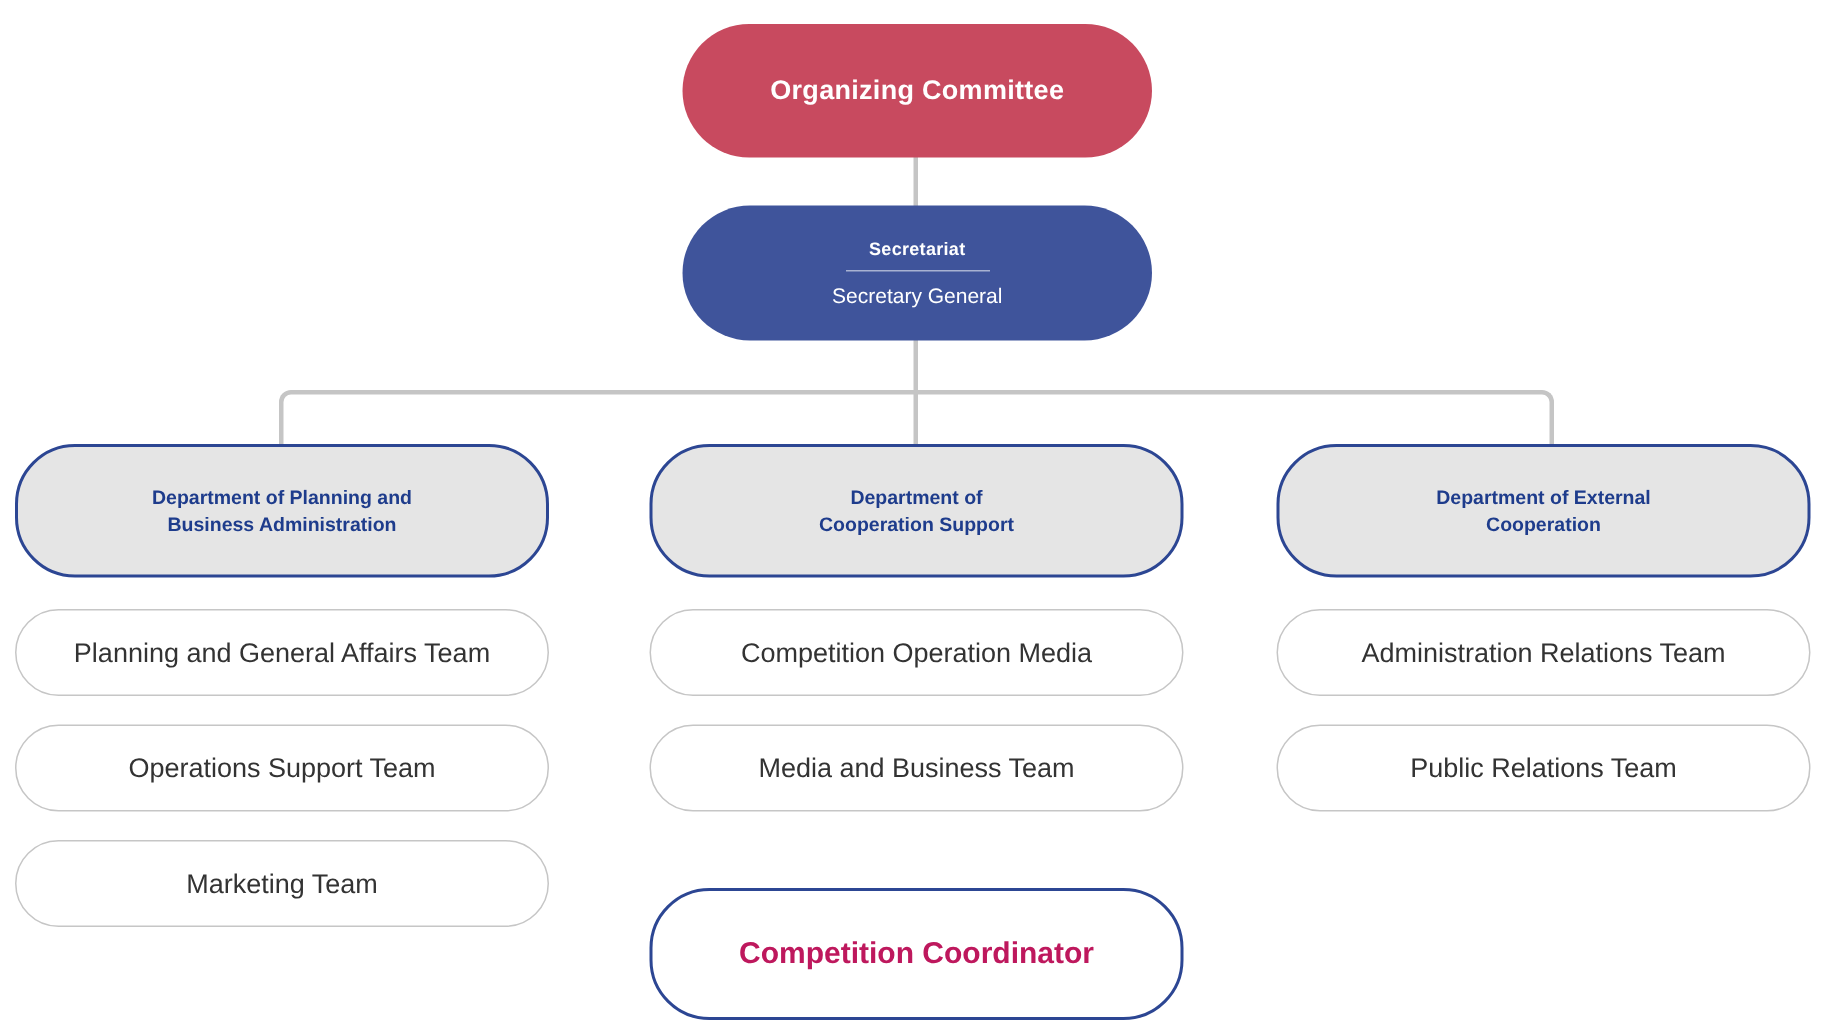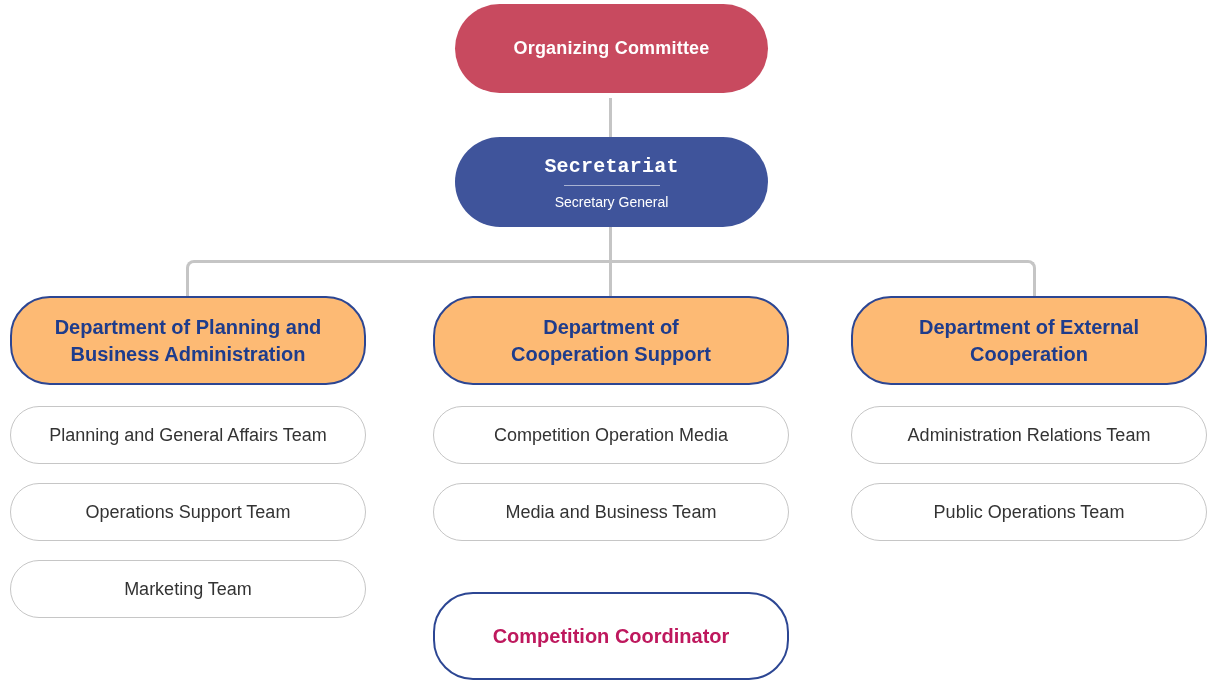--- a/index.html
+++ b/index.html
@@ -37,41 +37,40 @@
   .node {
     position: absolute;
     display: flex;
     flex-direction: column;
     align-items: center;
     justify-content: center;
     text-align: center;
     box-sizing: border-box;
   }
   .committee {
-    left: 455px; top: 4px;
+    left: 455px; top: 16px;
     width: 313px; height: 89px;
     background: #c84a5f;
     border-radius: 45px;
     color: #ffffff;
     font-size: 18px;
     font-weight: 700;
     letter-spacing: 0.2px;
   }
   .secretariat {
     left: 455px; top: 137px;
     width: 313px; height: 90px;
     background: #3f549b;
     border-radius: 45px;
     color: #ffffff;
   }
   .sec-title {
-    font-size: 20px;
+    font-size: 12px;
     font-weight: 700;
     letter-spacing: 0.2px;
-    font-family: Liberation Mono, monospace;
   }
   .sec-divider {
     width: 96px;
     height: 1px;
     background: rgba(255,255,255,0.55);
     margin: 7px auto 8px auto;
   }
   .sec-subtitle {
     font-size: 14px;
     font-weight: 400;
@@ -85,27 +84,27 @@
     flex-direction: column;
   }
   .column-0 { left: 10px; }
   .column-1 { left: 433px; }
   .column-2 { left: 851px; }
   .dept {
     height: 89px;
     box-sizing: border-box;
     border: 2px solid #2c4693;
     border-radius: 40px;
-    background: #fdba74;
+    background: #e5e5e5;
     display: flex;
     align-items: center;
     justify-content: center;
     text-align: center;
     color: #1e3c8c;
-    font-size: 20px;
+    font-size: 13px;
     font-weight: 700;
     line-height: 1.35;
     white-space: pre-line;
     margin-bottom: 21px;
   }
   .team {
     height: 58px;
     box-sizing: border-box;
     border: 1.5px solid #c6c6c6;
     border-radius: 29px;
@@ -167,16 +166,16 @@
 Cooperation Support</div>
     <div class="team">Competition Operation Media</div>
     <div class="team">Media and Business Team</div>
     <div class="coordinator">Competition Coordinator</div>
   </div>
 
   <div class="column column-2">
     <div class="dept">Department of External
 Cooperation</div>
     <div class="team">Administration Relations Team</div>
-    <div class="team">Public Operations Team</div>
+    <div class="team">Public Relations Team</div>
   </div>
 
 </div>
 
 </body></html>

